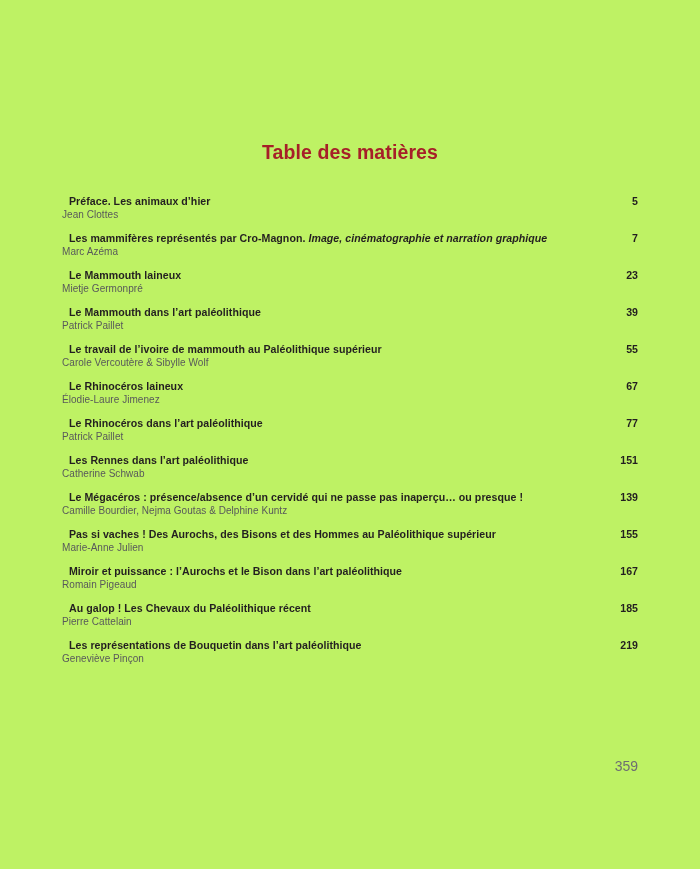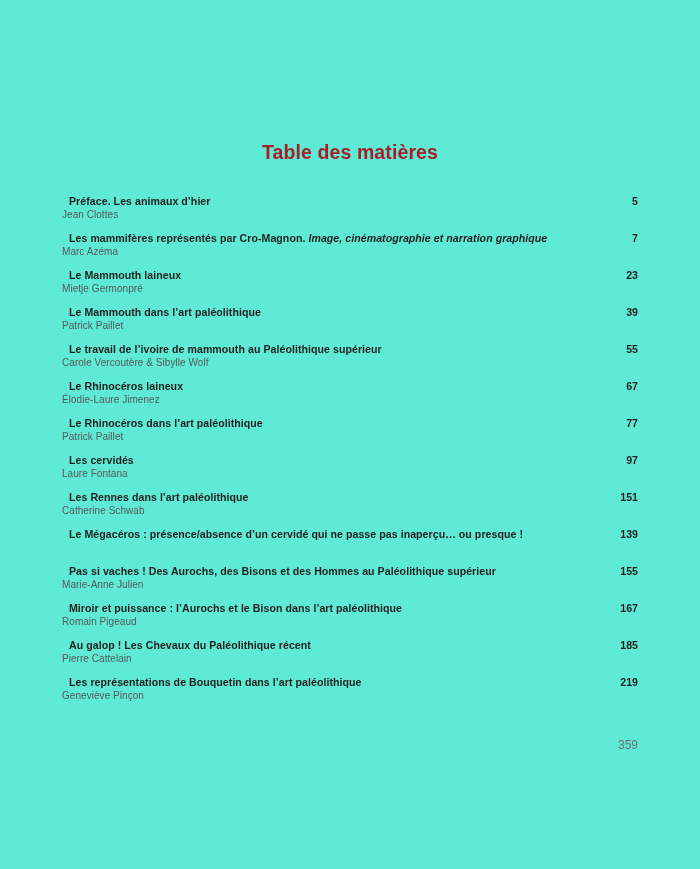--- a/index.html
+++ b/index.html
@@ -11,21 +11,21 @@
     width: 700px;
     height: 869px;
     font-family: "Liberation Sans", sans-serif;
     -webkit-font-smoothing: antialiased;
     overflow: hidden;
   }
   .page {
     position: relative;
     width: 700px;
     height: 869px;
-    background: #5eead4;
+    background: #bef264;
     box-sizing: border-box;
   }
   .toc-title {
     position: absolute;
     top: 141px;
     left: 0;
     width: 700px;
     text-align: center;
     font-size: 19.5px;
     font-weight: bold;
@@ -75,25 +75,25 @@
     left: 0;
     top: 14px;
     font-size: 10px;
     font-weight: normal;
     color: #58595b;
     letter-spacing: 0.05px;
     white-space: nowrap;
   }
   .folio {
     position: absolute;
-    top: 738px;
+    top: 758px;
     left: 62px;
     width: 576px;
     text-align: right;
-    font-size: 12px;
+    font-size: 14px;
     color: #6d6e71;
   }
 </style>
 </head>
 <body>
 
 <div class="page">
 
   <div class="toc-title">Table des matières</div>
 
@@ -142,37 +142,31 @@
       </div>
       <div class="toc-entry">
         <div class="entry-line">
           <span class="entry-title"><span>Le Rhinocéros dans l’art paléolithique</span></span>
           <span class="entry-page">77</span>
         </div>
         <div class="entry-author">Patrick Paillet</div>
       </div>
       <div class="toc-entry">
         <div class="entry-line">
-          <span class="entry-title"><span>Les cervidés</span></span>
-          <span class="entry-page">97</span>
-        </div>
-        <div class="entry-author">Laure Fontana</div>
-      </div>
-      <div class="toc-entry">
-        <div class="entry-line">
           <span class="entry-title"><span>Les Rennes dans l’art paléolithique</span></span>
           <span class="entry-page">151</span>
         </div>
         <div class="entry-author">Catherine Schwab</div>
       </div>
       <div class="toc-entry">
         <div class="entry-line">
           <span class="entry-title"><span>Le Mégacéros : présence/absence d’un cervidé qui ne passe pas inaperçu… ou presque !</span></span>
           <span class="entry-page">139</span>
         </div>
+        <div class="entry-author">Camille Bourdier, Nejma Goutas &amp; Delphine Kuntz</div>
       </div>
       <div class="toc-entry">
         <div class="entry-line">
           <span class="entry-title"><span>Pas si vaches ! Des Aurochs, des Bisons et des Hommes au Paléolithique supérieur</span></span>
           <span class="entry-page">155</span>
         </div>
         <div class="entry-author">Marie-Anne Julien</div>
       </div>
       <div class="toc-entry">
         <div class="entry-line">

